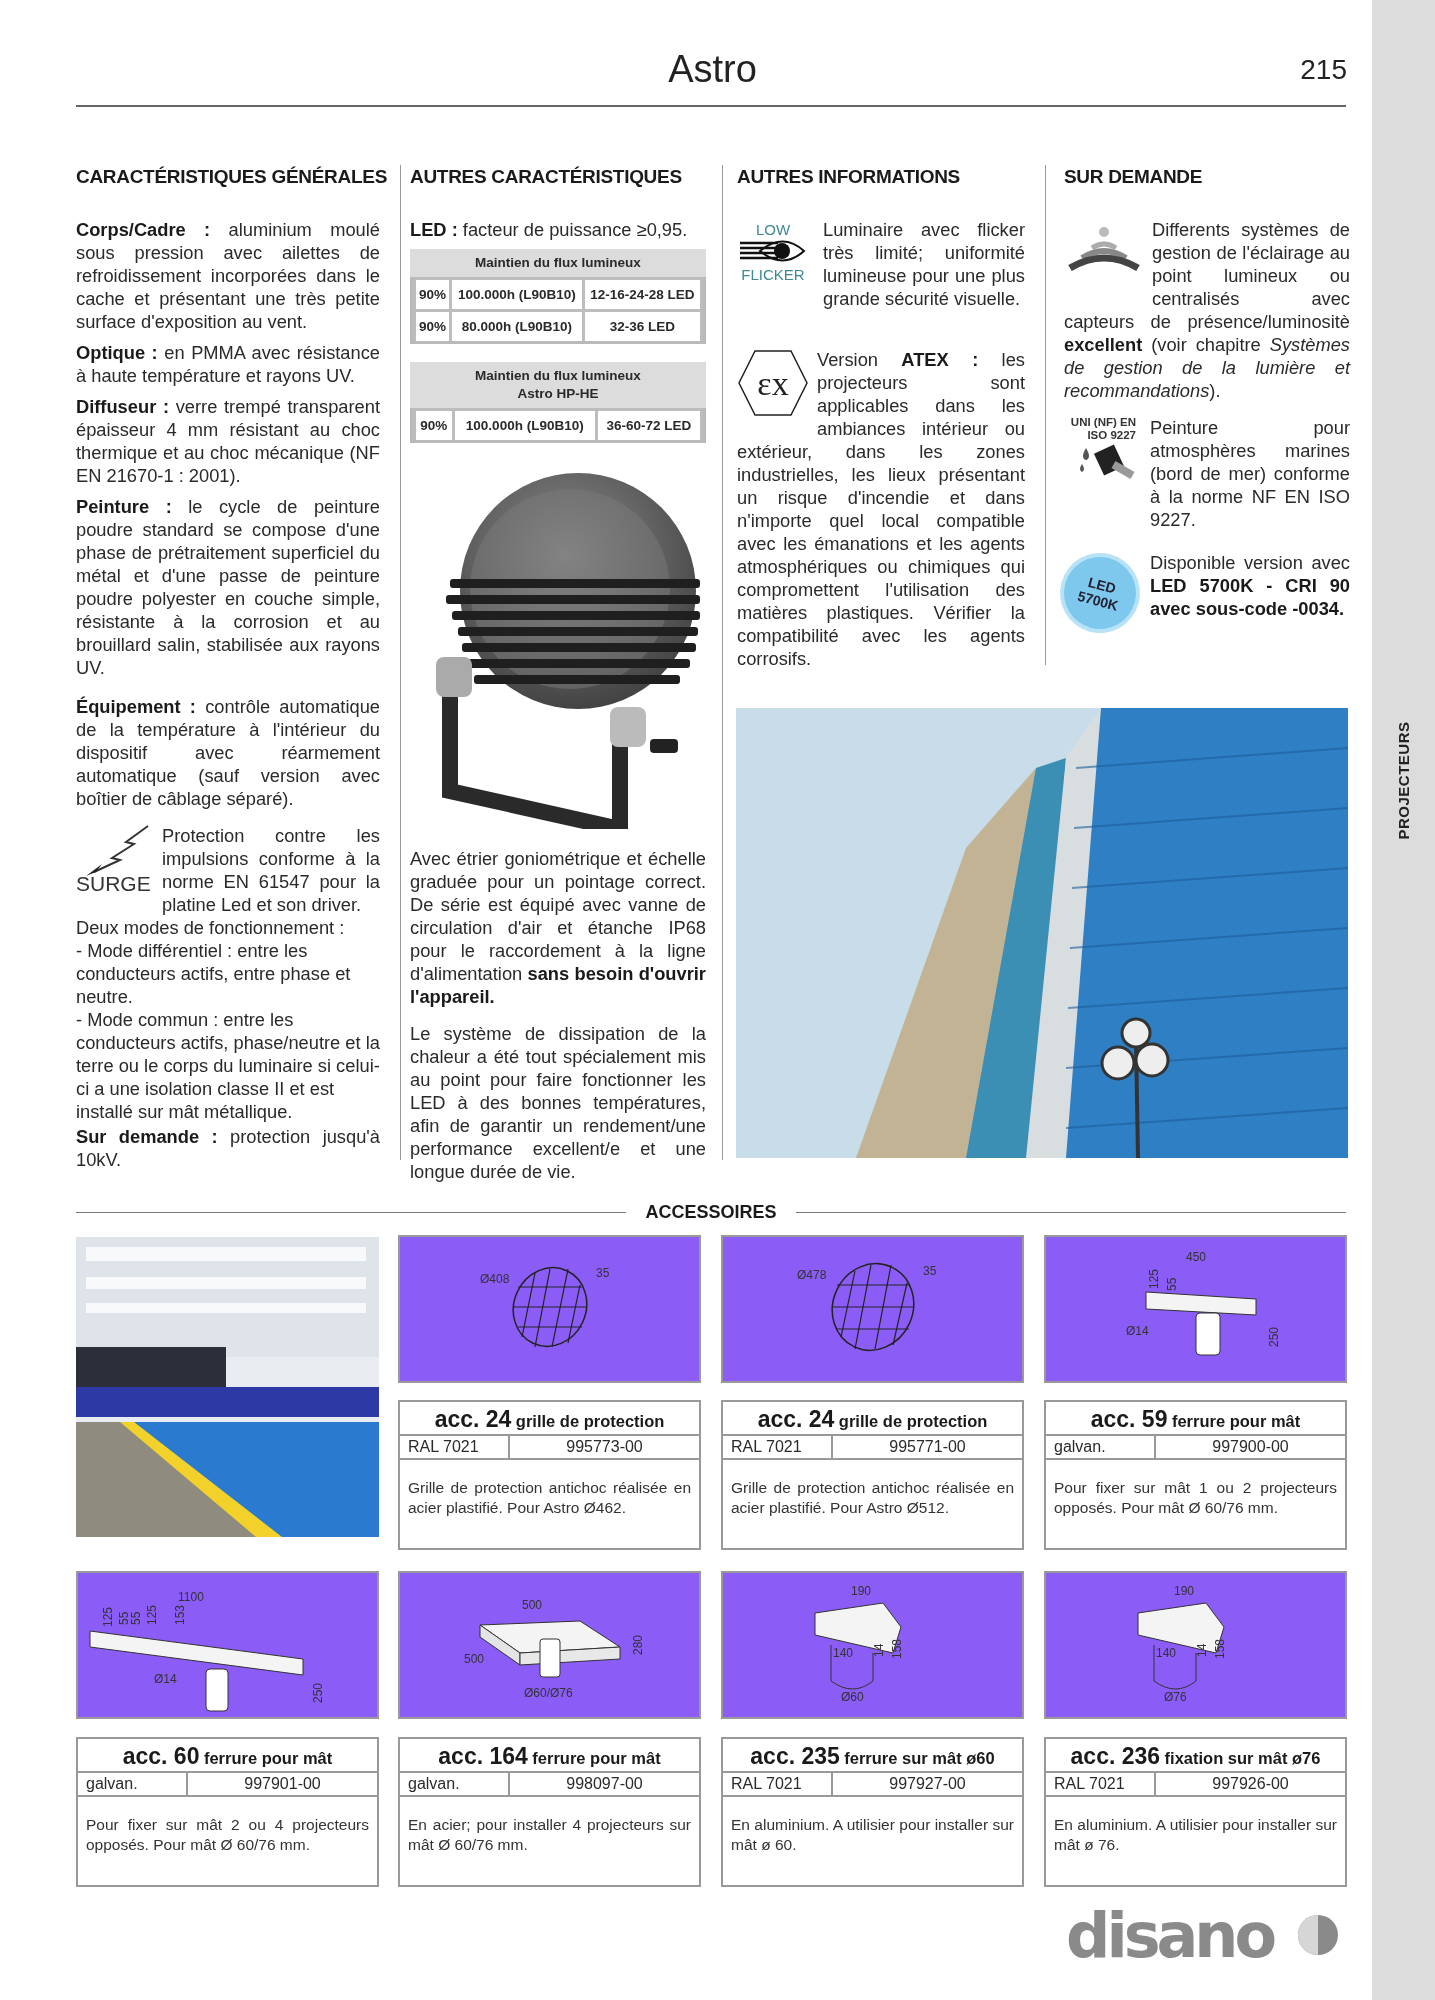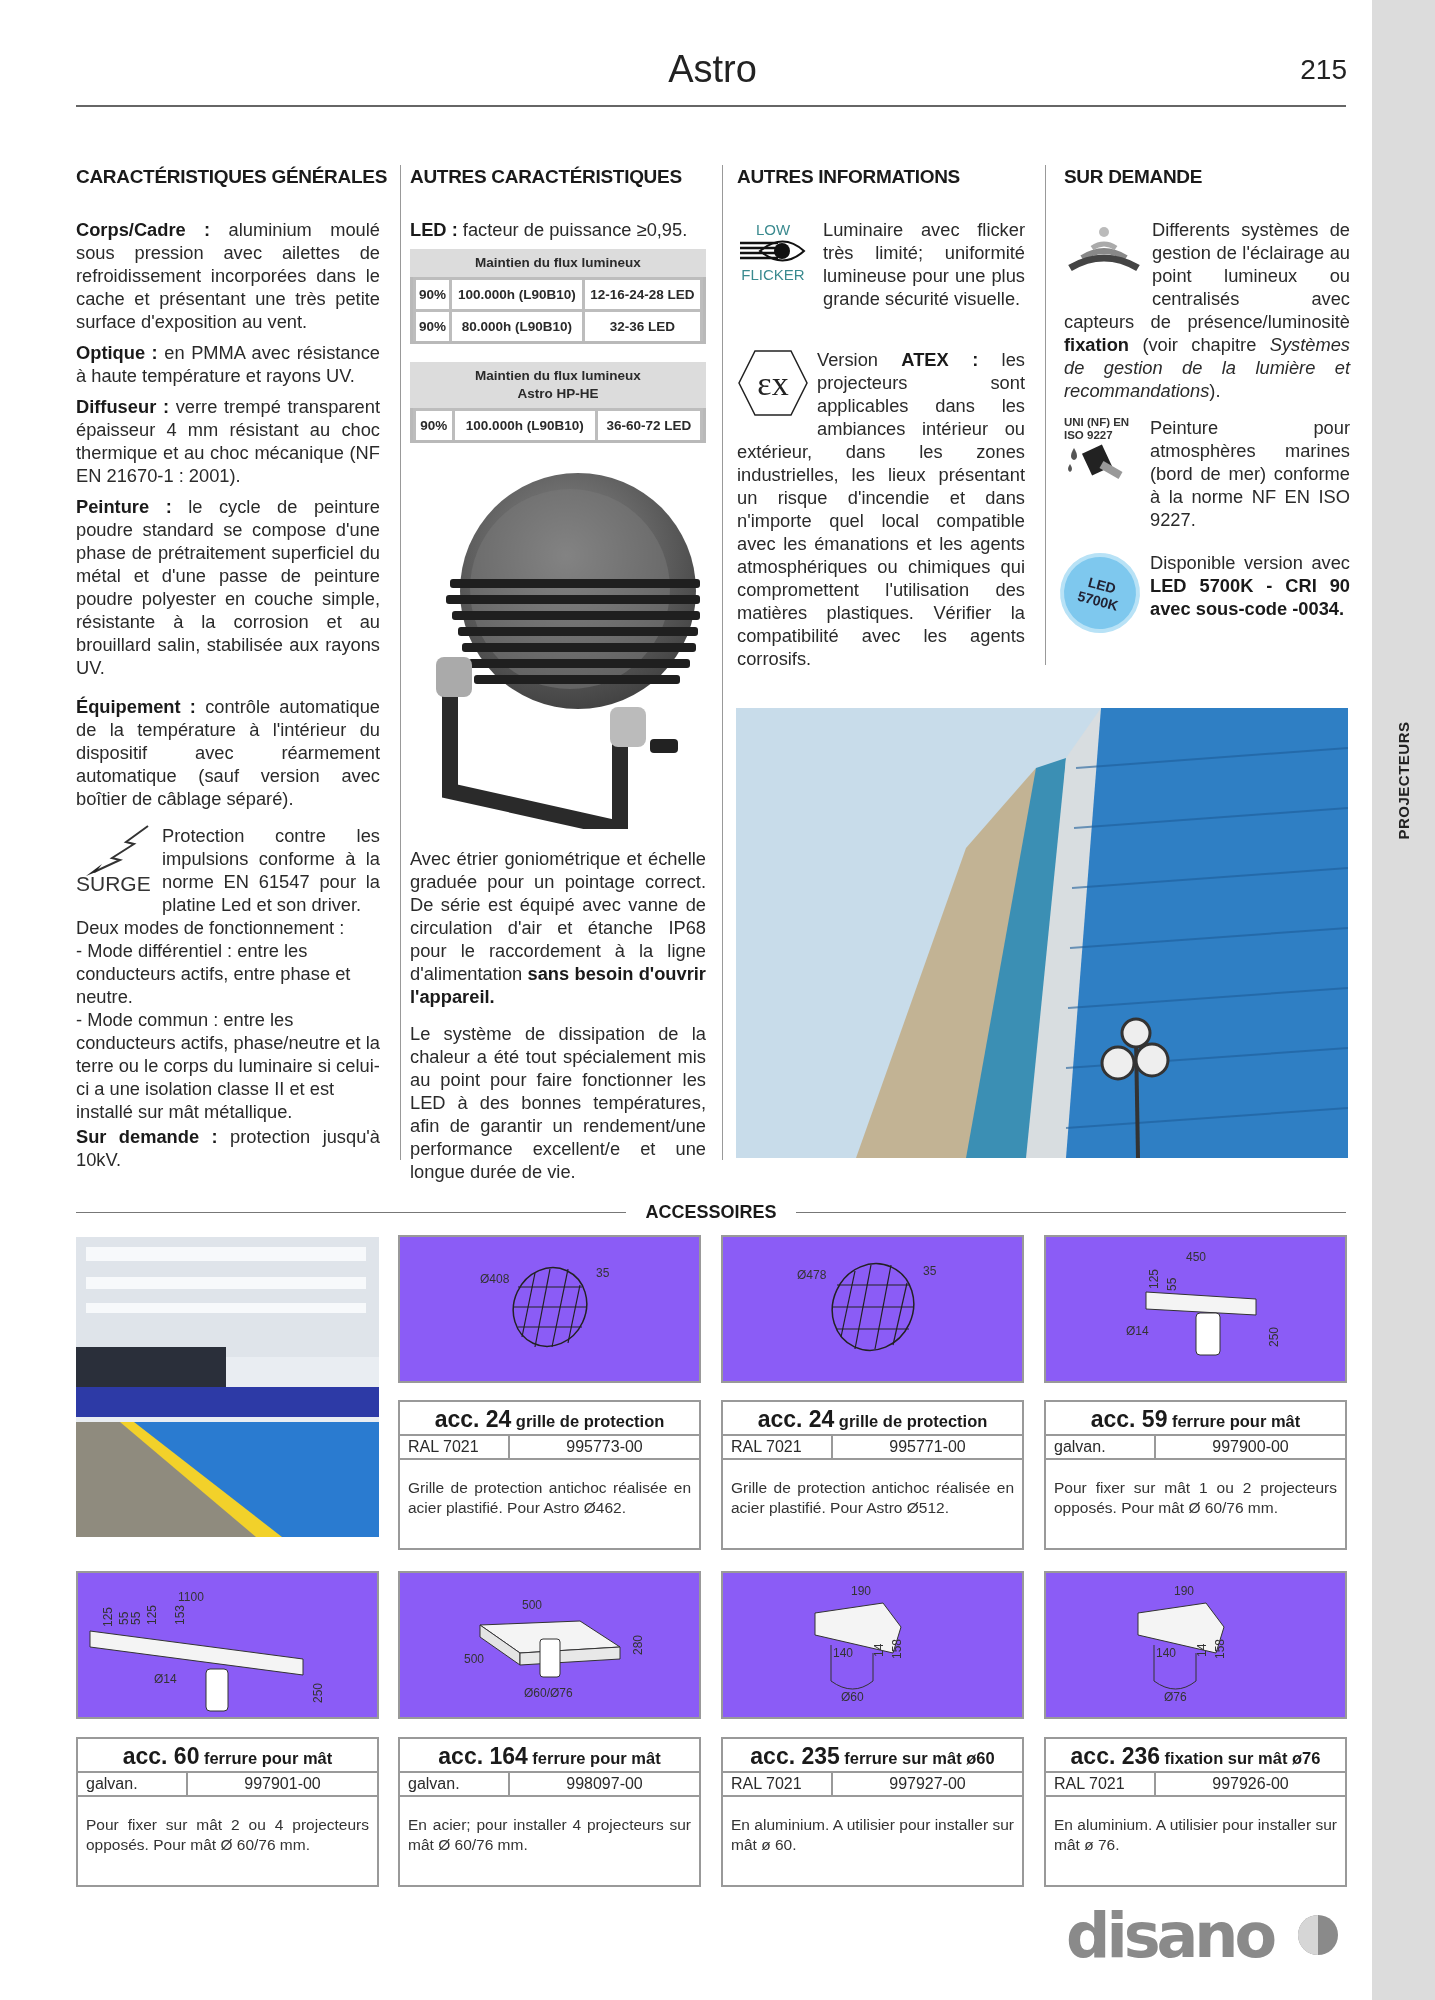--- a/index.html
+++ b/index.html
@@ -178,24 +178,24 @@
   <h2>SUR DEMANDE</h2>
   <div style="margin-bottom:14px">
     <div style="float:left;width:80px;height:76px;margin-right:8px">
       <svg width="80" height="70" viewBox="0 0 80 70">
           <circle cx="40" cy="14" r="5" fill="#bbb"></circle>
           <path d="M28 30 Q40 22 52 30" stroke="#aaa" stroke-width="5" fill="none"></path>
           <path d="M18 40 Q40 26 62 40" stroke="#888" stroke-width="6" fill="none"></path>
           <path d="M6 50 Q40 30 74 50" stroke="#444" stroke-width="7" fill="none"></path>
         </svg>
     </div>
-    <span>Differents systèmes de gestion de l'éclairage au point lumineux ou centralisés avec capteurs de présence/luminositè </span><b>fixation</b><span> (voir chapitre </span><i>Systèmes de gestion de la lumière et recommandations</i><span>).</span>
+    <span>Differents systèmes de gestion de l'éclairage au point lumineux ou centralisés avec capteurs de présence/luminositè </span><b>excellent</b><span> (voir chapitre </span><i>Systèmes de gestion de la lumière et recommandations</i><span>).</span>
   </div>
   <div class="icon-row" style="margin-bottom:20px">
-    <div class="icon-box" style="width:72px;text-align:left;font-size:11.5px;line-height:13px;font-weight:bold;color:#333">
+    <div class="icon-box" style="width:72px;text-align:right;font-size:11.5px;line-height:13px;font-weight:bold;color:#333">
       <div>UNI (NF) EN</div>
       <div>ISO 9227</div>
       <svg width="60" height="44" viewBox="0 0 60 44">
           <path d="M10 6 Q4 16 10 18 Q16 16 10 6Z" fill="#555"></path>
           <path d="M6 22 Q2 28 6 30 Q10 28 6 22Z" fill="#555"></path>
           <rect x="22" y="6" width="22" height="24" transform="rotate(-25 33 18)" fill="#222"></rect>
           <rect x="36" y="24" width="22" height="8" transform="rotate(30 47 28)" fill="#999"></rect>
         </svg>
     </div>
     <div style="flex:1">Peinture pour atmosphères marines (bord de mer) conforme à la norme NF EN ISO 9227.</div>

